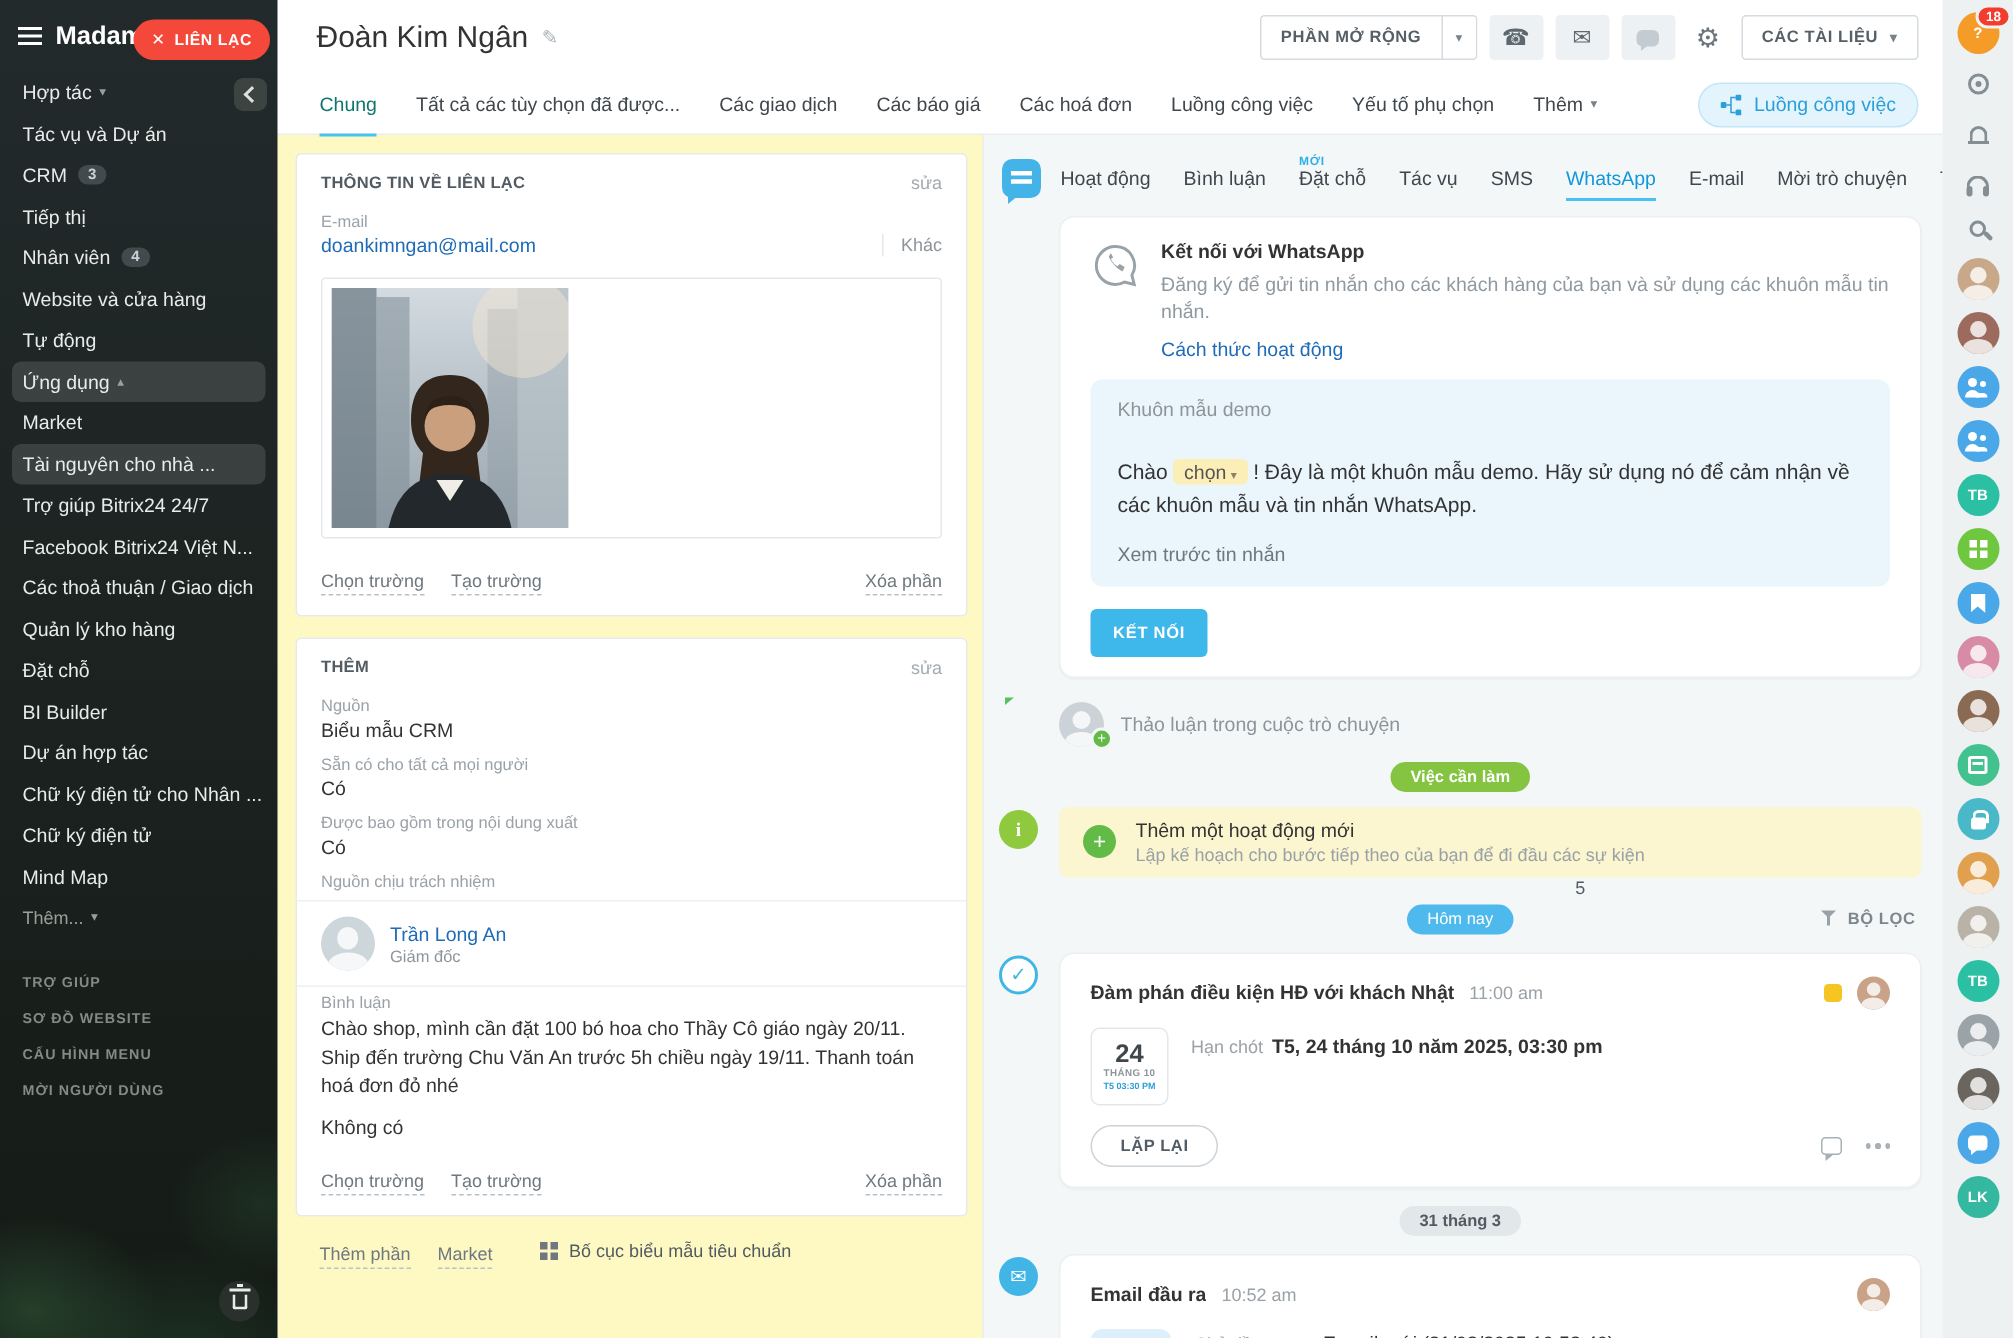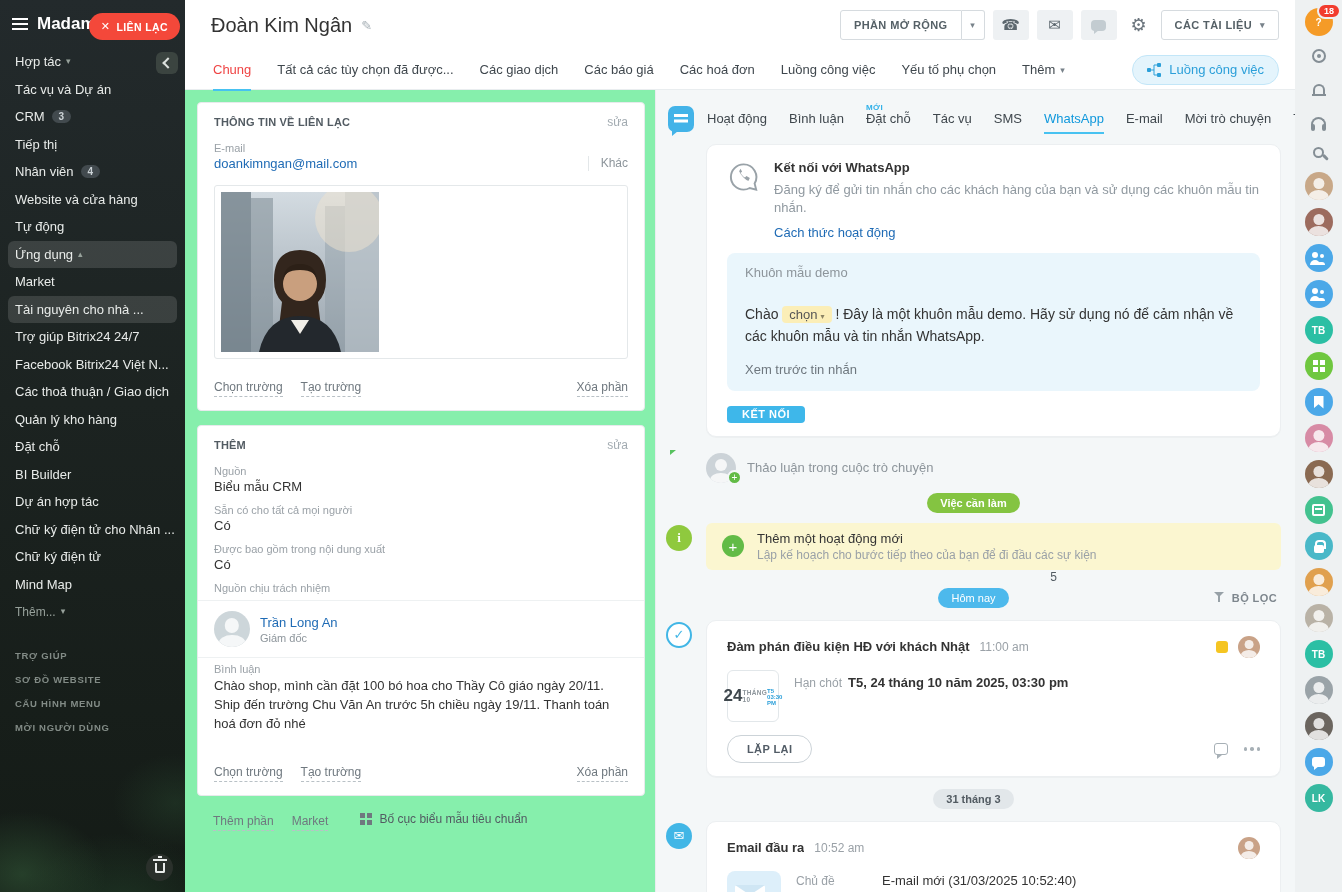--- a/index.html
+++ b/index.html
@@ -87,29 +87,29 @@
 .icon-btn{width:36px;height:30px;border:none;background:#eef1f3;border-radius:3px;display:flex;align-items:center;justify-content:center;cursor:pointer;color:#5d686f;font-size:15px}
 .icon-btn.disabled{color:#c3ccd1}
 .gear-btn{background:transparent;width:28px;font-size:18px;color:#6a747c}
 .bubble-ico{width:15px;height:11px;border-radius:4px;background:currentColor;position:relative}
 .bubble-ico::after{content:'';position:absolute;left:3px;bottom:-3px;width:0;height:0;border-top:4px solid currentColor;border-right:5px solid transparent}
 
 
 .tabbar{display:flex;align-items:center;padding:0 16px 0 28px;border-bottom:1px solid #e9edef;height:40px;flex:0 0 auto}
 .tabs{display:flex}
 .tab{font-size:13px;color:#3f474d;margin-right:26px;height:40px;display:flex;align-items:center;position:relative;cursor:pointer;white-space:nowrap}
-.tab.active{color:#ef4444}
+.tab.active{color:#0f766e}
 .tab.active::after{content:'';position:absolute;left:0;right:0;bottom:-1px;height:2px;background:#47c2f1}
 .tab-chev{font-size:9px;color:#78828a;margin-left:5px}
 .workflow-btn{margin-left:auto;background:#e4f4fc;border:1px solid #c2e6f8;color:#2b9fd9;height:30px;border-radius:16px;
  padding:0 14px;font-size:13px;display:flex;gap:8px;align-items:center;cursor:pointer;white-space:nowrap}
 
 
 .content{flex:1;display:flex;min-height:0}
-.left-panel{width:471px;flex:0 0 auto;border-right:1px solid #e9edef;overflow:hidden;background:#86efac;padding:12px 10px 0 12px}
+.left-panel{width:471px;flex:0 0 auto;border-right:1px solid #e9edef;overflow:hidden;background:#fef9c3;padding:12px 10px 0 12px}
 .card{border:1px solid #e7eaec;border-radius:4px;background:#fff;margin-bottom:14px}
 .card-head{display:flex;align-items:center;padding:12px 16px 8px}
 .card-title{font-size:11px;font-weight:bold;color:#525b62;letter-spacing:.2px}
 .edit-link{margin-left:auto;font-size:12px;color:#a2abb1;cursor:pointer}
 .field{padding:5px 16px}
 .field-label{font-size:11px;color:#9aa1a7;margin-bottom:2px}
 .field-value{font-size:13px;color:#333}
 .link-blue{color:#1f6bb5;cursor:pointer}
 .email-row{display:flex;}
 .email-type{margin-left:auto;color:#8d959b;font-size:12px;border-left:1px solid #e3e7e9;padding-left:12px;cursor:pointer}
@@ -156,21 +156,21 @@
 .wa-head{display:flex;gap:14px}
 .wa-title{font-size:13px;font-weight:bold;color:#333;margin-bottom:6px}
 .wa-desc{font-size:13px;color:#9099a0;max-width:500px;line-height:1.4}
 .wa-link{font-size:13px;color:#1f6bb5;margin-top:8px;display:inline-block;cursor:pointer}
 .wa-box{background:#eaf6fc;border-radius:8px;margin-top:13px;padding:12px 18px 14px}
 .wa-box-label{font-size:13px;color:#8d959b;margin-bottom:24px}
 .wa-msg{font-size:14px;color:#333;line-height:1.55;max-width:580px}
 .token{background:#fbeeb7;border-radius:4px;padding:1px 7px;font-size:13px;color:#555;cursor:pointer;white-space:nowrap}
 .token-caret{font-size:8px;color:#8a8363;margin-left:3px}
 .wa-preview{font-size:13px;color:#6e777e;margin-top:14px;cursor:pointer}
-.connect-btn{margin-top:15px;background:#3eb7ea;color:#fff;border:none;border-radius:4px;height:17px;padding:0 15px;font-size:11px;font-weight:bold;letter-spacing:.5px;cursor:pointer}
+.connect-btn{margin-top:15px;background:#3eb7ea;color:#fff;border:none;border-radius:4px;height:32px;padding:0 15px;font-size:11px;font-weight:bold;letter-spacing:.5px;cursor:pointer}
 
 .disc-row{display:flex;align-items:center;gap:11px;padding:4px 0}
 .disc-avatar{width:30px;height:30px;border-radius:50%;background:#ccd3d8;position:relative;flex:0 0 auto;cursor:pointer}
 .plus-badge{position:absolute;right:-6px;bottom:-2px;width:15px;height:15px;border-radius:50%;background:#62bb46;color:#fff;font-size:10px;display:flex;align-items:center;justify-content:center;border:2px solid #f4f7f8}
 .disc-text{font-size:13px;color:#8d959b;cursor:pointer}
 
 .center-row{display:flex;justify-content:center;margin:6px 0 10px}
 .todo-pill{background:#84c441;color:#fff;font-size:11px;font-weight:bold;padding:4px 13px;border-radius:12px;cursor:pointer}
 .today-pill{background:#4db9ec;color:#fff;font-size:11px;font-weight:normal;padding:4px 13px;border-radius:12px;cursor:pointer}
 .date-pill{background:#e2e7ea;color:#525b62;font-size:11px;font-weight:bold;padding:4px 13px;border-radius:12px;cursor:pointer}
@@ -186,21 +186,21 @@
 .strip-title{font-size:13px;color:#333}
 .strip-sub{font-size:12px;color:#9aa1a7;margin-top:2px}
 
 .card-head-row{display:flex;align-items:center;gap:10px}
 .tl-card-title{font-size:13px;font-weight:bold;color:#333;white-space:nowrap;overflow:hidden;text-overflow:ellipsis}
 .tl-time{font-size:12px;color:#9aa1a7;flex:0 0 auto}
 .spacer{flex:1}
 .status-sq{width:12px;height:12px;border-radius:3px;background:#f5c522;flex:0 0 auto;cursor:pointer}
 .mini-avatar{width:22px;height:22px;border-radius:50%;background:#c9a287;position:relative;overflow:hidden;flex:0 0 auto;cursor:pointer}
 .card-body{display:flex;gap:15px;margin-top:12px}
-.cal{width:52px;height:52px;border:1px solid #e2e7ea;border-radius:6px;display:flex;flex-direction:row;align-items:center;justify-content:center;line-height:1;flex:0 0 auto;cursor:pointer}
+.cal{width:52px;height:52px;border:1px solid #e2e7ea;border-radius:6px;display:flex;flex-direction:column;align-items:center;justify-content:center;line-height:1;flex:0 0 auto;cursor:pointer}
 .cal-day{font-size:17px;font-weight:bold;color:#3f474d}
 .cal-month{font-size:6.5px;color:#8d959b;font-weight:bold;margin-top:2px;letter-spacing:.3px}
 .cal-time{font-size:6px;color:#2b9fd9;font-weight:bold;margin-top:2px}
 .deadline{font-size:13px;color:#333;padding-top:5px}
 .deadline .lbl{color:#9aa1a7;font-size:12px;margin-right:6px}
 .deadline .val{font-weight:bold}
 .card-foot{display:flex;align-items:center;margin-top:13px;gap:10px}
 .pill-btn{border:1px solid #ccd3d8;background:#fff;border-radius:16px;height:28px;padding:0 19px;font-size:11px;font-weight:bold;color:#525c66;letter-spacing:.4px;cursor:pointer;white-space:nowrap}
 .foot-icons{margin-left:auto;display:flex;align-items:center;gap:16px;color:#a7b0b6}
 .comment-ico{width:14px;height:12px;border:1.5px solid #a7b0b6;border-radius:3px;position:relative;cursor:pointer}
@@ -579,20 +579,21 @@
           <span>
             <div class="resp-name">Trần Long An</div>
             <div class="resp-role">Giám đốc</div>
           </span>
         </div>
         <div class="field">
           <div class="field-label">Bình luận</div>
           <div class="field-value comment-text">Chào shop, mình cần đặt 100 bó hoa cho Thầy Cô giáo ngày 20/11. Ship đến trường Chu Văn An trước 5h chiều ngày 19/11. Thanh toán hoá đơn đỏ nhé</div>
         </div>
         <div class="field">
+          <div class="field-value">Không có</div>
         </div>
         <div class="card-links">
           <span class="dashed-link">Chọn trường</span>
           <span class="dashed-link">Tạo trường</span>
           <span class="dashed-link right-link">Xóa phần</span>
         </div>
       </div>
 
       <div class="panel-footer">
         <span class="dashed-link">Thêm phần</span>

